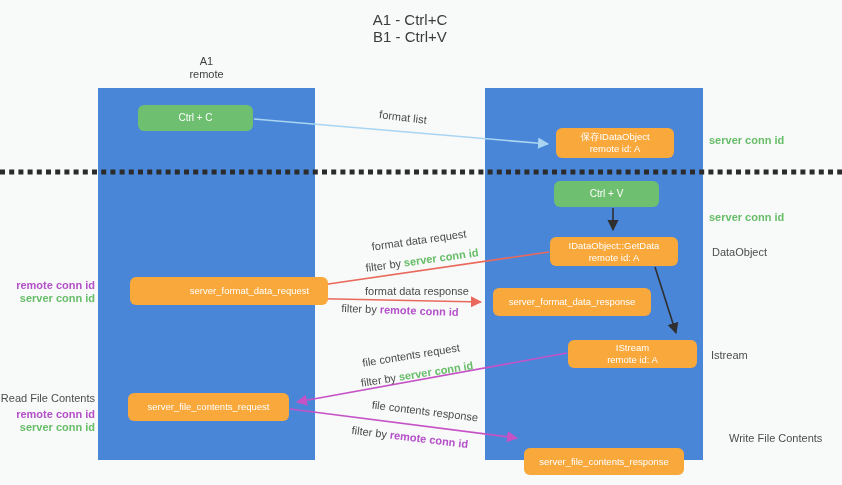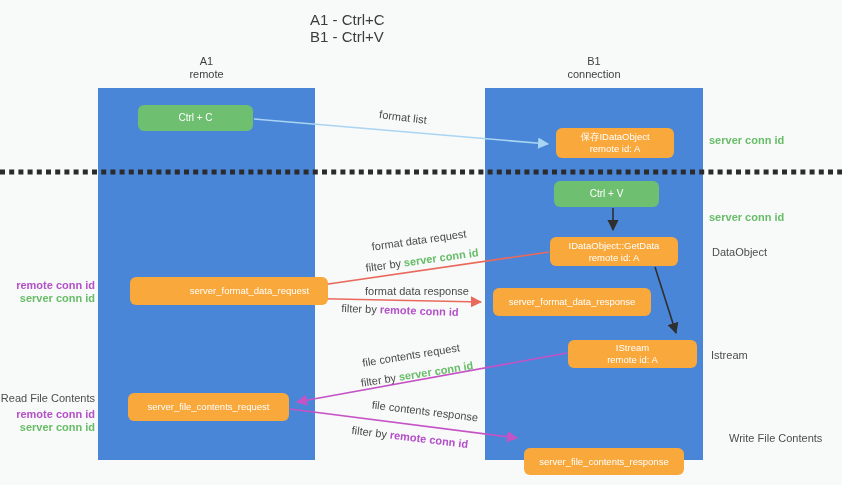--- a/index.html
+++ b/index.html
@@ -1,21 +1,21 @@
 <!DOCTYPE html>
 <html><head>
 <meta charset="utf-8">
 <style>
   html,body{margin:0;padding:0;background:#f8f9f9;}
   .canvas{
     position:relative;width:842px;height:485px;overflow:hidden;
     background:#f8f9f9;font-family:"Liberation Sans",sans-serif;
   }
   .title{
-    position:absolute;left:310px;top:11px;width:200px;
+    position:absolute;left:310px;top:11px;width:200px;text-align:center;
     color:#3c3c3c;font-size:15px;line-height:17px;
   }
   .lane{position:absolute;top:88px;height:372px;background:#4a86d8;}
   .lane-a{left:98px;width:217px;}
   .lane-b{left:485px;width:218px;}
   .lane-header{
     position:absolute;top:55px;text-align:center;color:#3f3f3f;
     font-size:11px;line-height:13px;
   }
   .lane-header.a{left:98px;width:217px;}
@@ -50,24 +50,20 @@
 <div class="canvas">
 
   <div class="title">
     <div>A1 - Ctrl+C</div>
     <div>B1 - Ctrl+V</div>
   </div>
 
   <div class="lane-header a">
     <div>A1</div>
     <div>remote</div>
-  </div>
-  <div class="lane-header b">
-    <div>B1</div>
-    <div>connection</div>
   </div>
 
   <div class="lane lane-a"></div>
   <div class="lane lane-b"></div>
 
   <svg class="overlay" width="842" height="485" viewBox="0 0 842 485">
     <defs>
       <marker id="m-blue" viewBox="0 0 10 10" refX="9" refY="5" markerWidth="7" markerHeight="7" orient="auto">
         <path d="M0,0 L10,5 L0,10 z" fill="#a9d5f2"></path>
       </marker>

